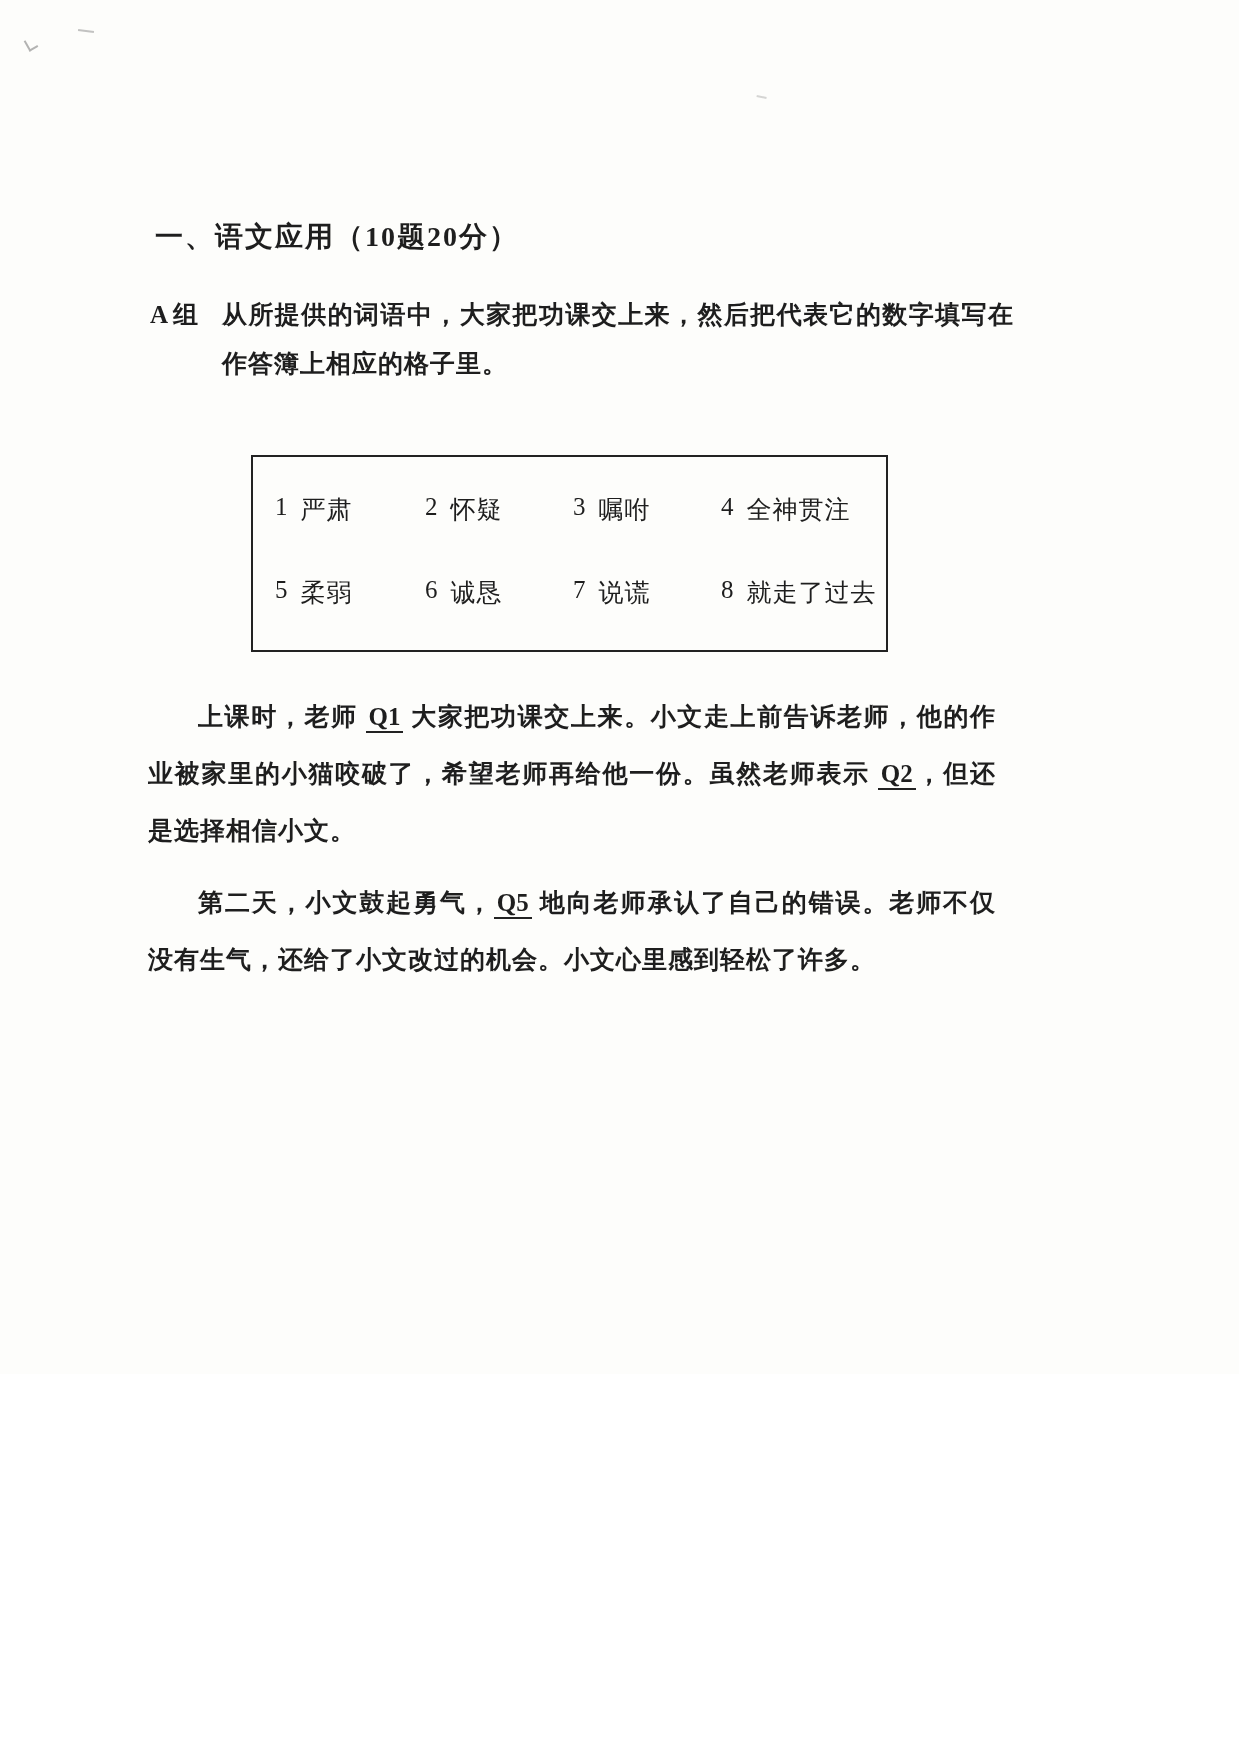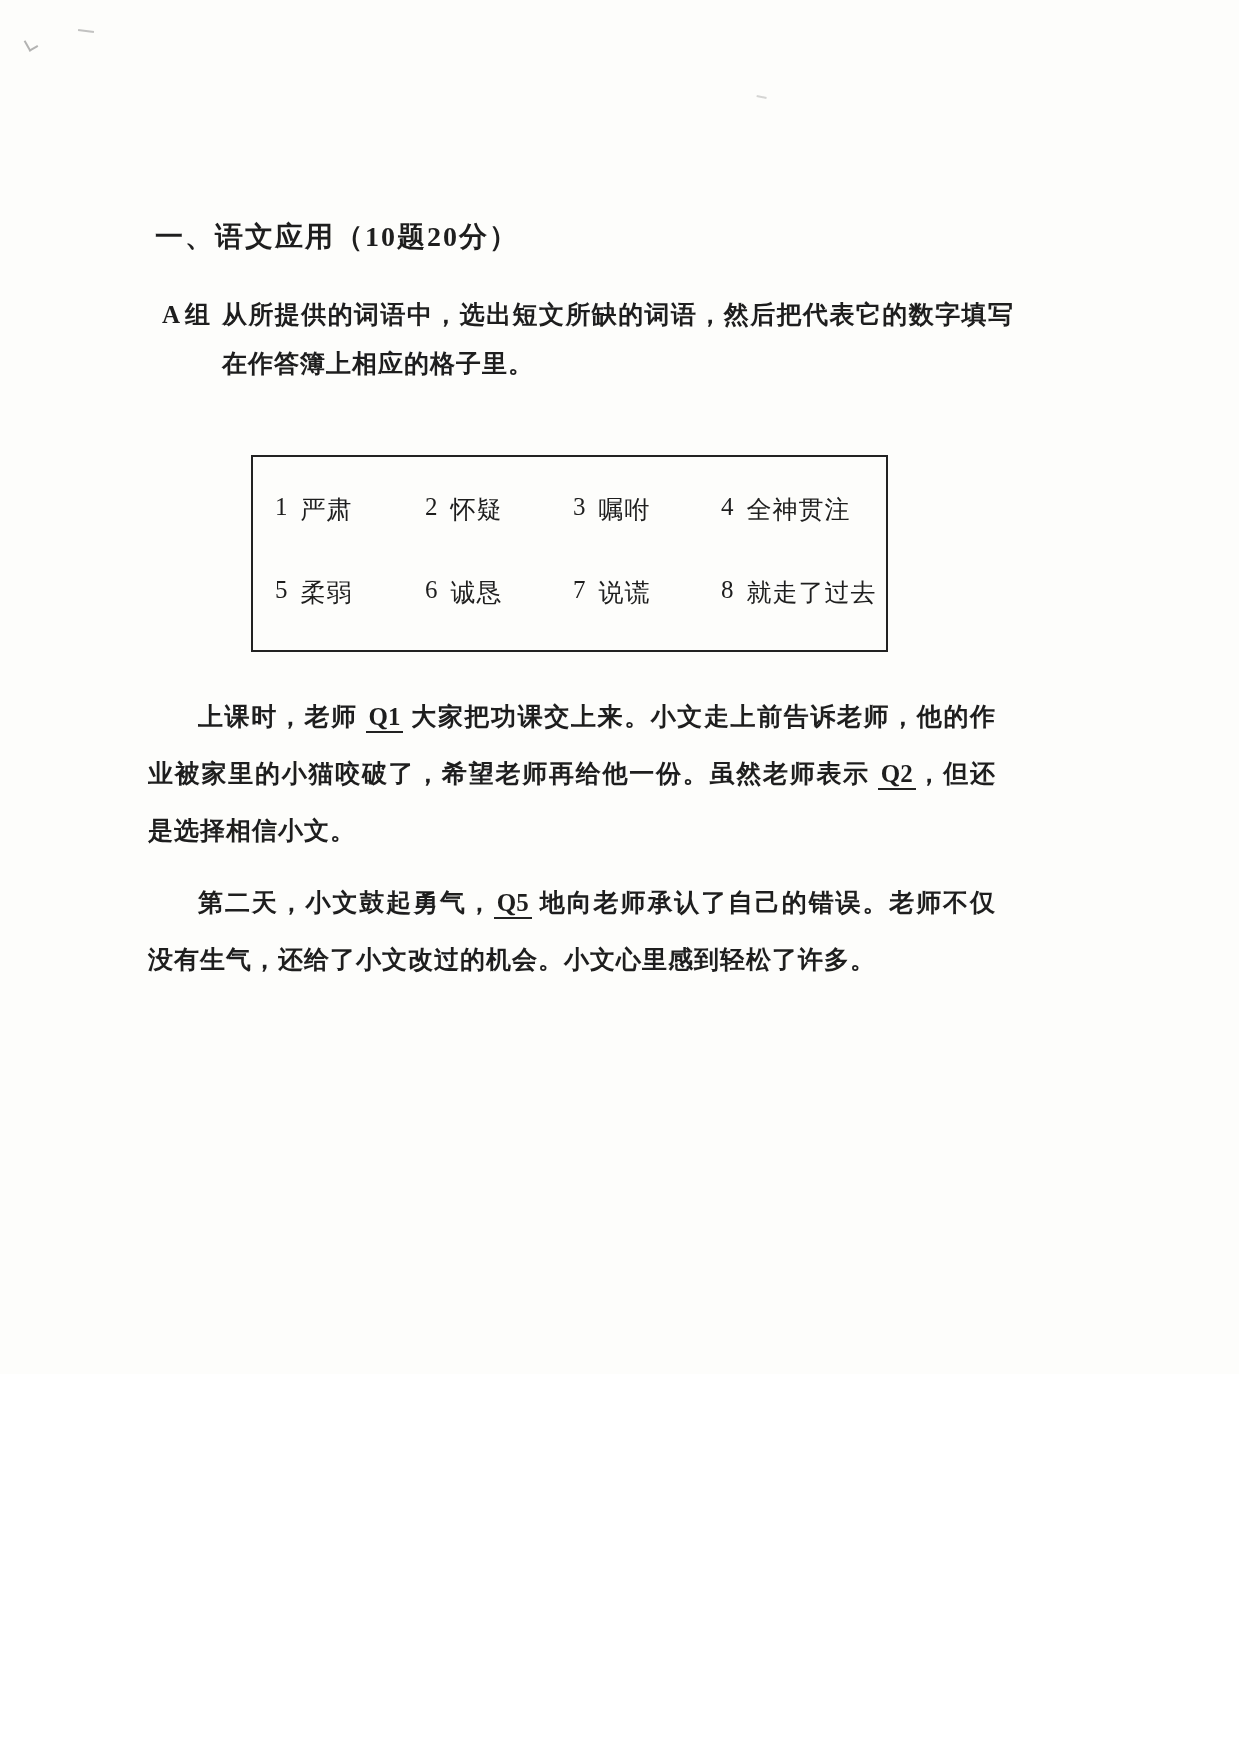--- a/index.html
+++ b/index.html
@@ -35,21 +35,20 @@
     position: absolute;
     left: 150px; top: 290px;
     display: flex;
     font-weight: bold;
     font-size: 25px;
   }
   .group-label {
     flex: 0 0 72px;
     white-space: nowrap;
     line-height: 49px;
-    text-align: center;
   }
   .instr-text {
     width: 792px;
     line-height: 49px;
     letter-spacing: 1px;
     text-align: justify;
   }
   .word-bank {
     position: absolute;
     left: 251px; top: 455px;
@@ -105,21 +104,21 @@
 <div class="page">
 
   <div class="artifact a1"></div>
   <div class="artifact a2"></div>
   <div class="artifact a3"></div>
 
   <div class="section-title">一、语文应用（10题20分）</div>
 
   <div class="instructions">
     <span class="group-label">A 组</span>
-    <p class="instr-text">从所提供的词语中，选出短文所缺的词语，然后把代表它的数字填写在作答簿上相应的格子里。</p>
+    <p class="instr-text">从所提供的词语中，大家把功课交上来，然后把代表它的数字填写在作答簿上相应的格子里。</p>
   </div>
 
   <div class="word-bank">
     <div class="word-cell">
       <span class="num">1</span>
       <span class="word">严肃</span>
     </div>
     <div class="word-cell">
       <span class="num">2</span>
       <span class="word">怀疑</span>

